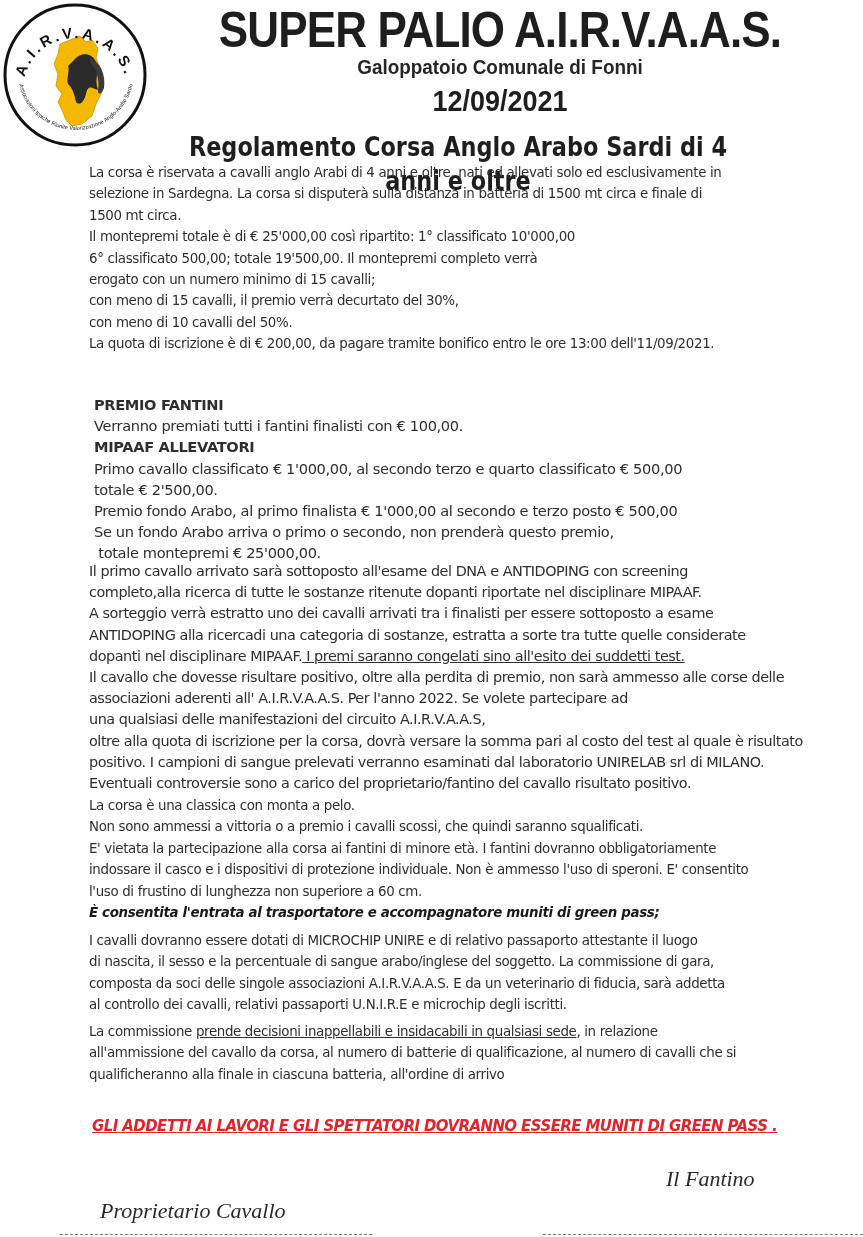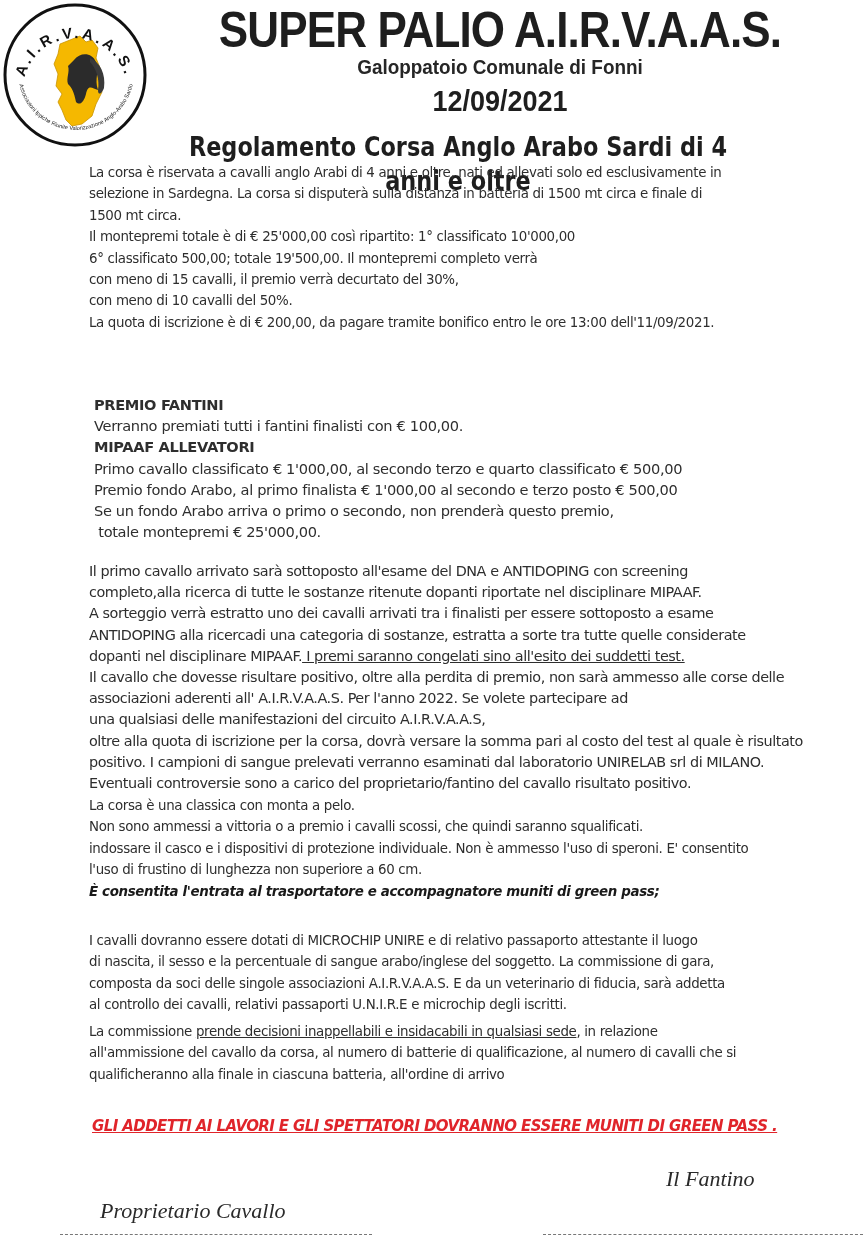--- a/index.html
+++ b/index.html
@@ -94,30 +94,32 @@
 <div class="venue">Galoppatoio Comunale di Fonni</div>
 <div class="date">12/09/2021</div>
 <div class="subtitle">Regolamento Corsa Anglo Arabo Sardi di 4 anni e oltre</div>
 
 <div class="body-text sec1">
   <span class="line">La corsa è riservata a cavalli anglo Arabi di 4 anni e oltre, nati ed allevati solo ed esclusivamente in</span>
   <span class="line">selezione in Sardegna.  La corsa si disputerà  sulla  distanza  in  batteria  di 1500 mt circa e finale di</span>
   <span class="line">1500 mt circa.</span>
   <span class="line">Il montepremi totale è di € 25'000,00 così ripartito: 1° classificato 10'000,00</span>
   <span class="line">6° classificato 500,00; totale 19'500,00. Il montepremi completo verrà</span>
+  <span class="line">erogato con un numero minimo di 15 cavalli;</span>
   <span class="line">con meno di 15 cavalli, il premio verrà decurtato del 30%,</span>
   <span class="line">con meno di 10 cavalli del 50%.</span>
   <span class="line">La quota di iscrizione è di € 200,00, da pagare tramite bonifico entro le ore 13:00 dell'11/09/2021.</span>
 </div>
 
 <div class="body-text sec2">
   <span class="line heading">PREMIO FANTINI</span>
   <span class="line">Verranno premiati tutti i fantini finalisti con € 100,00.</span>
   <span class="line heading">MIPAAF ALLEVATORI</span>
   <span class="line">Primo cavallo classificato € 1'000,00, al secondo terzo e quarto classificato € 500,00</span>
+  <span class="line">totale € 2'500,00.</span>
   <span class="line">Premio fondo Arabo,  al primo finalista € 1'000,00  al secondo e terzo posto € 500,00</span>
   <span class="line">Se un fondo Arabo arriva o primo o secondo, non prenderà questo premio,</span>
   <span class="line" style="white-space:pre;"> totale montepremi € 25'000,00.</span>
 </div>
 
 <div class="body-text sec3">
   <span class="line">Il primo cavallo arrivato sarà sottoposto all'esame del DNA e ANTIDOPING con screening</span>
   <span class="line">completo,alla ricerca di tutte le sostanze ritenute dopanti riportate nel disciplinare MIPAAF.</span>
   <span class="line">A sorteggio verrà estratto uno dei cavalli arrivati tra i finalisti per essere sottoposto a esame</span>
   <span class="line">ANTIDOPING alla ricercadi una categoria di sostanze, estratta a sorte tra tutte quelle considerate</span>
@@ -128,20 +130,21 @@
   <span class="line">associazioni aderenti all' A.I.R.V.A.A.S. Per l'anno 2022. Se volete partecipare ad</span>
   <span class="line">una qualsiasi delle manifestazioni del circuito A.I.R.V.A.A.S,</span>
   <span class="line">oltre alla quota di iscrizione per la corsa, dovrà versare la somma pari al costo del test al quale è risultato</span>
   <span class="line">positivo. I campioni di sangue prelevati verranno esaminati dal laboratorio UNIRELAB srl di MILANO.</span>
   <span class="line">Eventuali controversie sono a carico del proprietario/fantino del cavallo risultato positivo.</span>
 </div>
 
 <div class="body-text sec4">
   <span class="line">La corsa è una classica con monta a pelo.</span>
   <span class="line">Non sono ammessi a vittoria o a premio i cavalli scossi, che quindi saranno squalificati.</span>
+  <span class="line">E' vietata la partecipazione alla corsa ai fantini di minore età. I fantini dovranno obbligatoriamente</span>
   <span class="line">indossare il casco e i dispositivi di protezione individuale. Non è ammesso l'uso di speroni. E' consentito</span>
   <span class="line">l'uso di frustino di lunghezza non superiore a 60 cm.</span>
   <span class="line bi">È consentita l'entrata al trasportatore e accompagnatore muniti di green pass;</span>
 </div>
 
 <div class="body-text sec5">
   <span class="line">I cavalli dovranno essere dotati di MICROCHIP UNIRE e di relativo passaporto attestante il luogo</span>
   <span class="line">di nascita, il sesso e la percentuale di sangue arabo/inglese del soggetto. La commissione di gara,</span>
   <span class="line">composta da soci delle singole associazioni A.I.R.V.A.A.S. E da un veterinario di fiducia, sarà addetta</span>
   <span class="line">al controllo dei cavalli, relativi passaporti U.N.I.R.E e microchip degli iscritti.</span>

